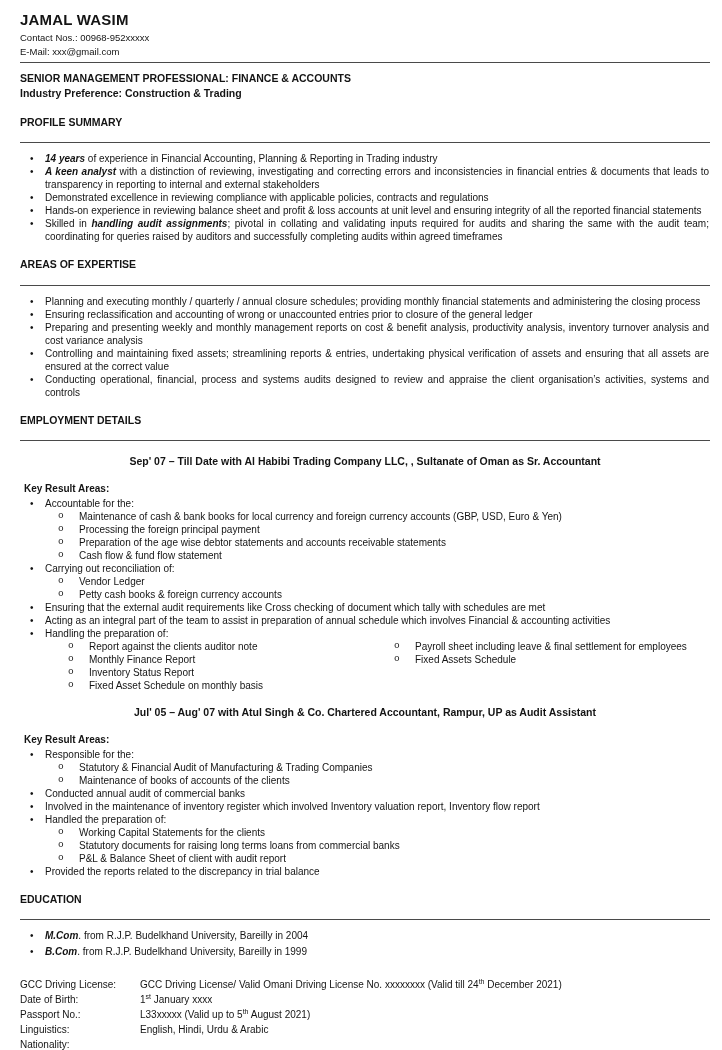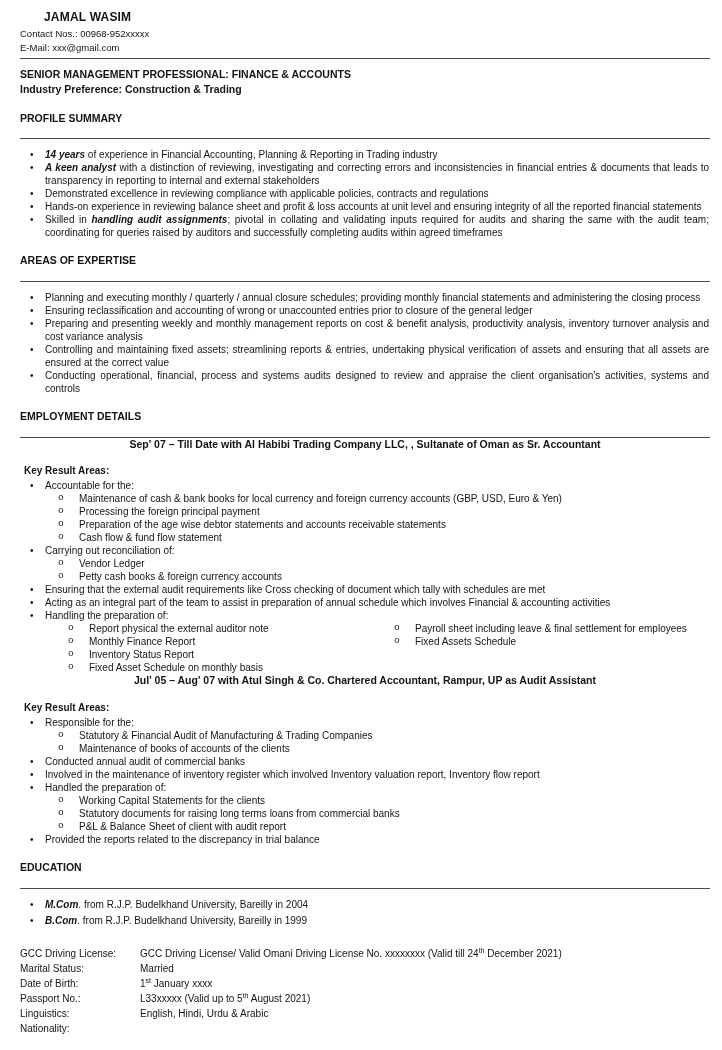--- a/index.html
+++ b/index.html
@@ -3,41 +3,41 @@
 <meta charset="utf-8">
 <style>
   * { margin:0; padding:0; box-sizing:border-box; }
   html,body { background:#ffffff; }
   .page {
     width:722px; min-height:1050px; background:#fff;
     font-family:"Liberation Sans","DejaVu Sans",sans-serif;
     font-size:10px; color:#141414; line-height:1.3;
     padding:10px 12px 14px 20px; position:relative;
   }
-  .name { font-size:12px; font-weight:bold; letter-spacing:.2px;margin-left:24px; }
+  .name { font-size:15px; font-weight:bold; letter-spacing:.2px; }
   .contact { font-size:9.5px; margin-top:2px; }
   .rule { border-bottom:1px solid #4a4a4a; margin-top:4px; }
   .title-block { text-align:left; margin-top:8px; }
   .doc-title { font-weight:bold; font-size:10.5px; line-height:1.4; }
   section { margin-top:15px; }
   .sec-head { font-weight:bold; font-size:10.5px; padding-bottom:13px; border-bottom:1px solid #4a4a4a; }
   .list { margin-top:9px; }
   .bullet { display:flex; align-items:flex-start; }
   .marker { flex:0 0 auto; }
   .btext { flex:1; text-align:justify; padding-right:1px; }
   .l1 { padding-left:10px; }
   .l1 > .marker { width:15px; font-size:10px; }
   .l2 { padding-left:38px; }
   .l2 > .marker, .l3 > .marker { width:21px; font-size:9.5px; font-family:"Liberation Mono","DejaVu Sans Mono",monospace; }
   .cols { display:flex; align-items:flex-start; }
   .col-left { width:358px; flex:0 0 auto; }
   .col-right { flex:1; }
   .col-left .l3 { padding-left:48px; }
   .col-right .l3 { padding-left:16px; }
-  .job { margin-top:0; }
+  .job { margin-top:14px; }
   .job-title { text-align:center; font-weight:bold; font-size:10.5px; }
   .kra { font-weight:bold; margin-top:13px; padding-left:4px; }
   .job .list { margin-top:2px; }
   .edu .bullet { margin-top:3px; }
   #personal-rows { margin-top:20px; }
   .prow { display:flex; margin-top:2px; }
   .plabel { width:120px; flex:0 0 auto; }
   .pvalue { flex:1; }
   sup { font-size:7px; line-height:0; vertical-align:super; }
   b { font-weight:bold;font-style:italic; }
@@ -160,21 +160,21 @@
               <span class="btext"><span>Acting as an integral part of the team to assist in preparation of annual schedule which involves Financial &amp; accounting activities</span></span>
             </div>
             <div class="bullet l1">
               <span class="marker">•</span>
               <span class="btext"><span>Handling the preparation of:</span></span>
             </div>
             <div class="cols">
               <div class="col-left">
                 <div class="bullet l3">
                   <span class="marker">o</span>
-                  <span class="btext"><span>Report physical the external auditor note</span></span>
+                  <span class="btext"><span>Report against the clients auditor note</span></span>
                 </div>
                 <div class="bullet l3">
                   <span class="marker">o</span>
                   <span class="btext"><span>Monthly Finance Report</span></span>
                 </div>
                 <div class="bullet l3">
                   <span class="marker">o</span>
                   <span class="btext"><span>Inventory Status Report</span></span>
                 </div>
                 <div class="bullet l3">
@@ -258,24 +258,20 @@
       </div>
   </section>
 
   <section>
     <div id="personal-rows">
         <div class="prow">
           <span class="plabel">GCC Driving License:</span>
           <span class="pvalue"><span>GCC Driving License/ Valid Omani Driving License No. xxxxxxxx (Valid till 24</span><sup>th</sup><span> December 2021)</span></span>
         </div>
         <div class="prow">
-          <span class="plabel">Marital Status:</span>
-          <span class="pvalue"><span>Married</span></span>
-        </div>
-        <div class="prow">
           <span class="plabel">Date of Birth:</span>
           <span class="pvalue"><span>1</span><sup>st</sup><span> January xxxx</span></span>
         </div>
         <div class="prow">
           <span class="plabel">Passport No.:</span>
           <span class="pvalue"><span>L33xxxxx (Valid up to 5</span><sup>th</sup><span> August 2021)</span></span>
         </div>
         <div class="prow">
           <span class="plabel">Linguistics:</span>
           <span class="pvalue"><span>English, Hindi, Urdu &amp; Arabic</span></span>

